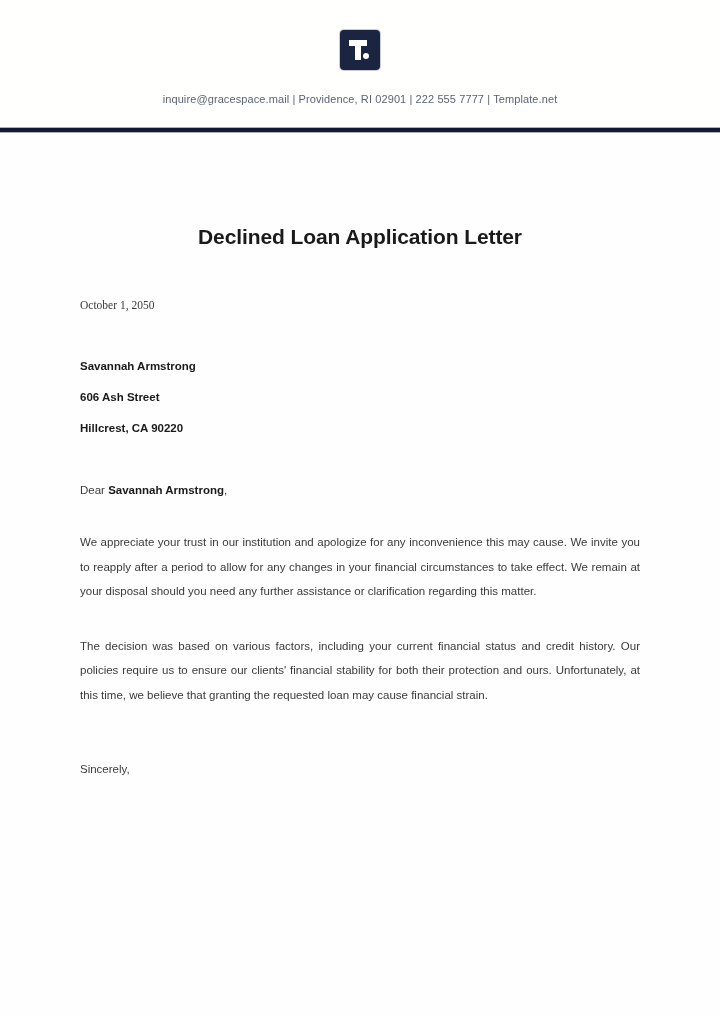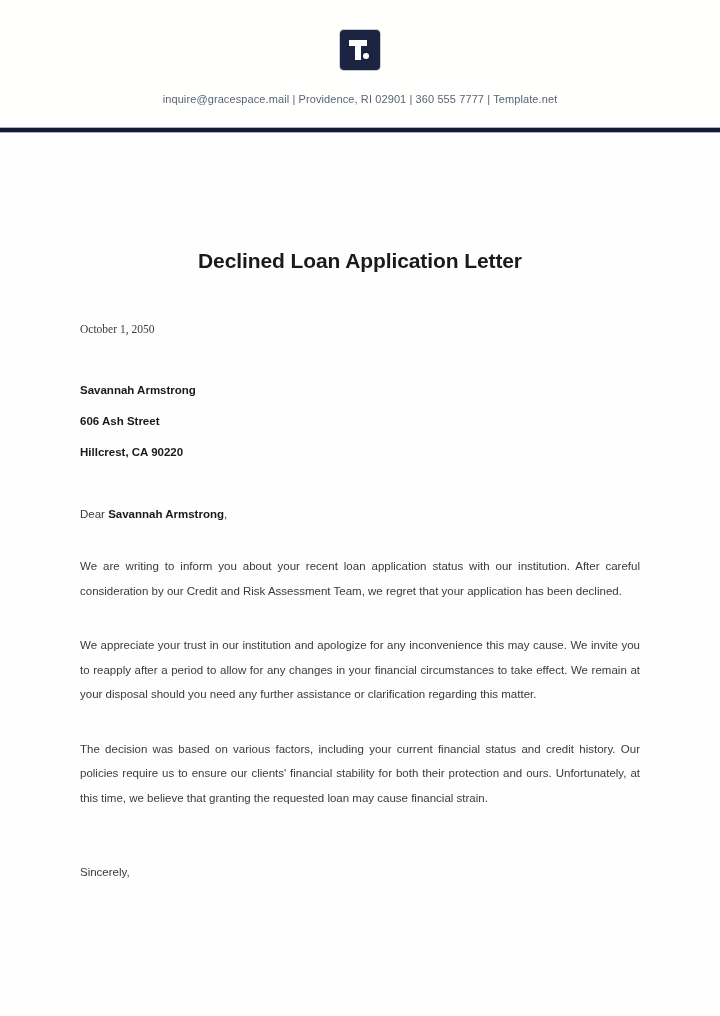--- a/index.html
+++ b/index.html
@@ -91,21 +91,21 @@
     box-sizing: content-box;
   }
 
   
   .content {
     padding: 0 80px;
     box-sizing: border-box;
   }
 
   .doc-title {
-    margin-top: 116px;
+    margin-top: 92px;
     text-align: center;
     font-size: 21px;
     font-weight: bold;
     color: #1a1a1a;
     letter-spacing: -0.1px;
   }
 
   .date-line {
     margin-top: 46px;
     font-size: 11.5px;
@@ -158,39 +158,38 @@
   <div class="header">
 
     <div class="logo-wrap">
       <span class="logo-mark">
         <span class="t-bar"></span>
         <span class="t-stem"></span>
         <span class="t-dot"></span>
       </span>
     </div>
 
-    <div class="contact-line">inquire@gracespace.mail | Providence, RI 02901 | 360 555 7777 | Template.net</div>
+    <div class="contact-line">inquire@gracespace.mail | Providence, RI 02901 | 222 555 7777 | Template.net</div>
 
     <div class="divider"></div>
   </div>
 
   <div class="content">
 
     <div class="doc-title">Declined Loan Application Letter</div>
 
     <div class="date-line">October 1, 2050</div>
 
     <div class="recipient">
       <div>Savannah Armstrong</div>
       <div>606 Ash Street</div>
       <div>Hillcrest, CA 90220</div>
     </div>
 
     <div class="salutation"><span>Dear </span><b>Savannah Armstrong</b><span>,</span></div>
 
-    <p class="para">We are writing to inform you about your recent loan application status with our institution. After careful consideration by our Credit and Risk Assessment Team, we regret that your application has been declined.</p>
     <p class="para">We appreciate your trust in our institution and apologize for any inconvenience this may cause. We invite you to reapply after a period to allow for any changes in your financial circumstances to take effect. We remain at your disposal should you need any further assistance or clarification regarding this matter.</p>
     <p class="para">The decision was based on various factors, including your current financial status and credit history. Our policies require us to ensure our clients' financial stability for both their protection and ours. Unfortunately, at this time, we believe that granting the requested loan may cause financial strain.</p>
 
     <div class="closing">Sincerely,</div>
   </div>
 
 </div>
 
 </body></html>

